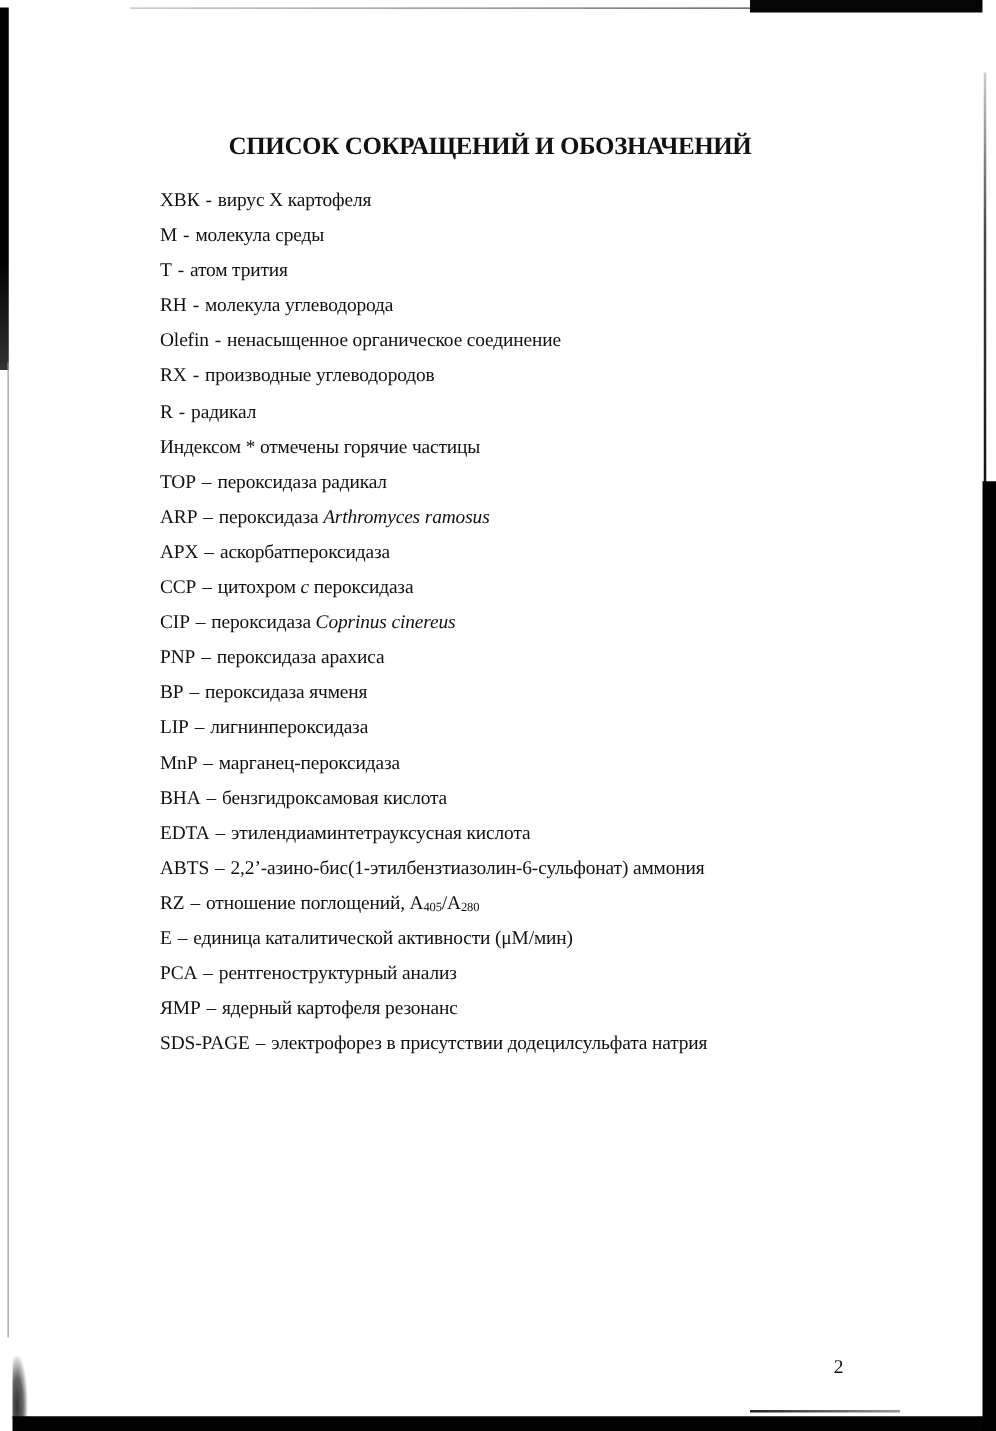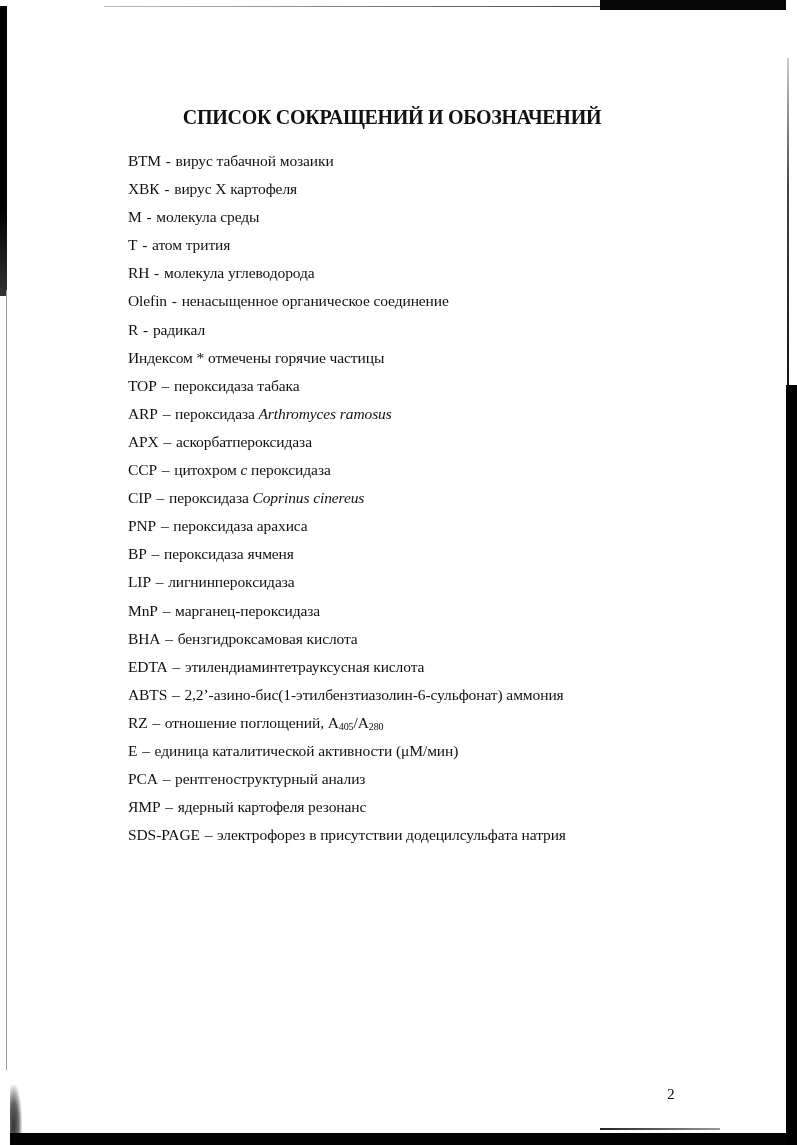--- a/index.html
+++ b/index.html
@@ -141,29 +141,29 @@
 <div class="scan-left-line"></div>
 <div class="scan-left-smudge"></div>
 <div class="scan-bottom-bar"></div>
 <div class="scan-bottom-line"></div>
 <div class="scan-right-thin"></div>
 <div class="scan-right-bar"></div>
 
 <h1 class="page-title" style="margin:0;">СПИСОК СОКРАЩЕНИЙ И ОБОЗНАЧЕНИЙ</h1>
 
 <ul class="abbr-list">
-  <li class="abbr-item"><span>ВТМ</span><span class="sep"> - </span><span>вирус табачной мозаики</span></li>
   <li class="abbr-item"><span>ХВК</span><span class="sep"> - </span><span>вирус Х картофеля</span></li>
   <li class="abbr-item"><span>М</span><span class="sep"> - </span><span>молекула среды</span></li>
   <li class="abbr-item"><span>Т</span><span class="sep"> - </span><span>атом трития</span></li>
   <li class="abbr-item"><span>RH</span><span class="sep"> - </span><span>молекула углеводорода</span></li>
   <li class="abbr-item"><span>Olefin</span><span class="sep"> - </span><span>ненасыщенное органическое соединение</span></li>
+  <li class="abbr-item"><span>RX</span><span class="sep"> - </span><span>производные углеводородов</span></li>
   <li class="abbr-item"><span>R</span><span class="sep"> - </span><span>радикал</span></li>
   <li class="abbr-item"><span>Индексом * отмечены горячие частицы</span></li>
-  <li class="abbr-item"><span>TOP</span><span class="sep"> – </span><span>пероксидаза табака</span></li>
+  <li class="abbr-item"><span>TOP</span><span class="sep"> – </span><span>пероксидаза радикал</span></li>
   <li class="abbr-item"><span>ARP</span><span class="sep"> – </span><span style="white-space:pre">пероксидаза </span><i>Arthromyces ramosus</i></li>
   <li class="abbr-item"><span>APX</span><span class="sep"> – </span><span>аскорбатпероксидаза</span></li>
   <li class="abbr-item"><span>CCP</span><span class="sep"> – </span><span style="white-space:pre">цитохром </span><i>c</i><span style="white-space:pre"> пероксидаза</span></li>
   <li class="abbr-item"><span>CIP</span><span class="sep"> – </span><span style="white-space:pre">пероксидаза </span><i>Coprinus cinereus</i></li>
   <li class="abbr-item"><span>PNP</span><span class="sep"> – </span><span>пероксидаза арахиса</span></li>
   <li class="abbr-item"><span>BP</span><span class="sep"> – </span><span>пероксидаза ячменя</span></li>
   <li class="abbr-item"><span>LIP</span><span class="sep"> – </span><span>лигнинпероксидаза</span></li>
   <li class="abbr-item"><span>MnP</span><span class="sep"> – </span><span>марганец-пероксидаза</span></li>
   <li class="abbr-item"><span>BHA</span><span class="sep"> – </span><span>бензгидроксамовая кислота</span></li>
   <li class="abbr-item"><span>EDTA</span><span class="sep"> – </span><span>этилендиаминтетрауксусная кислота</span></li>

